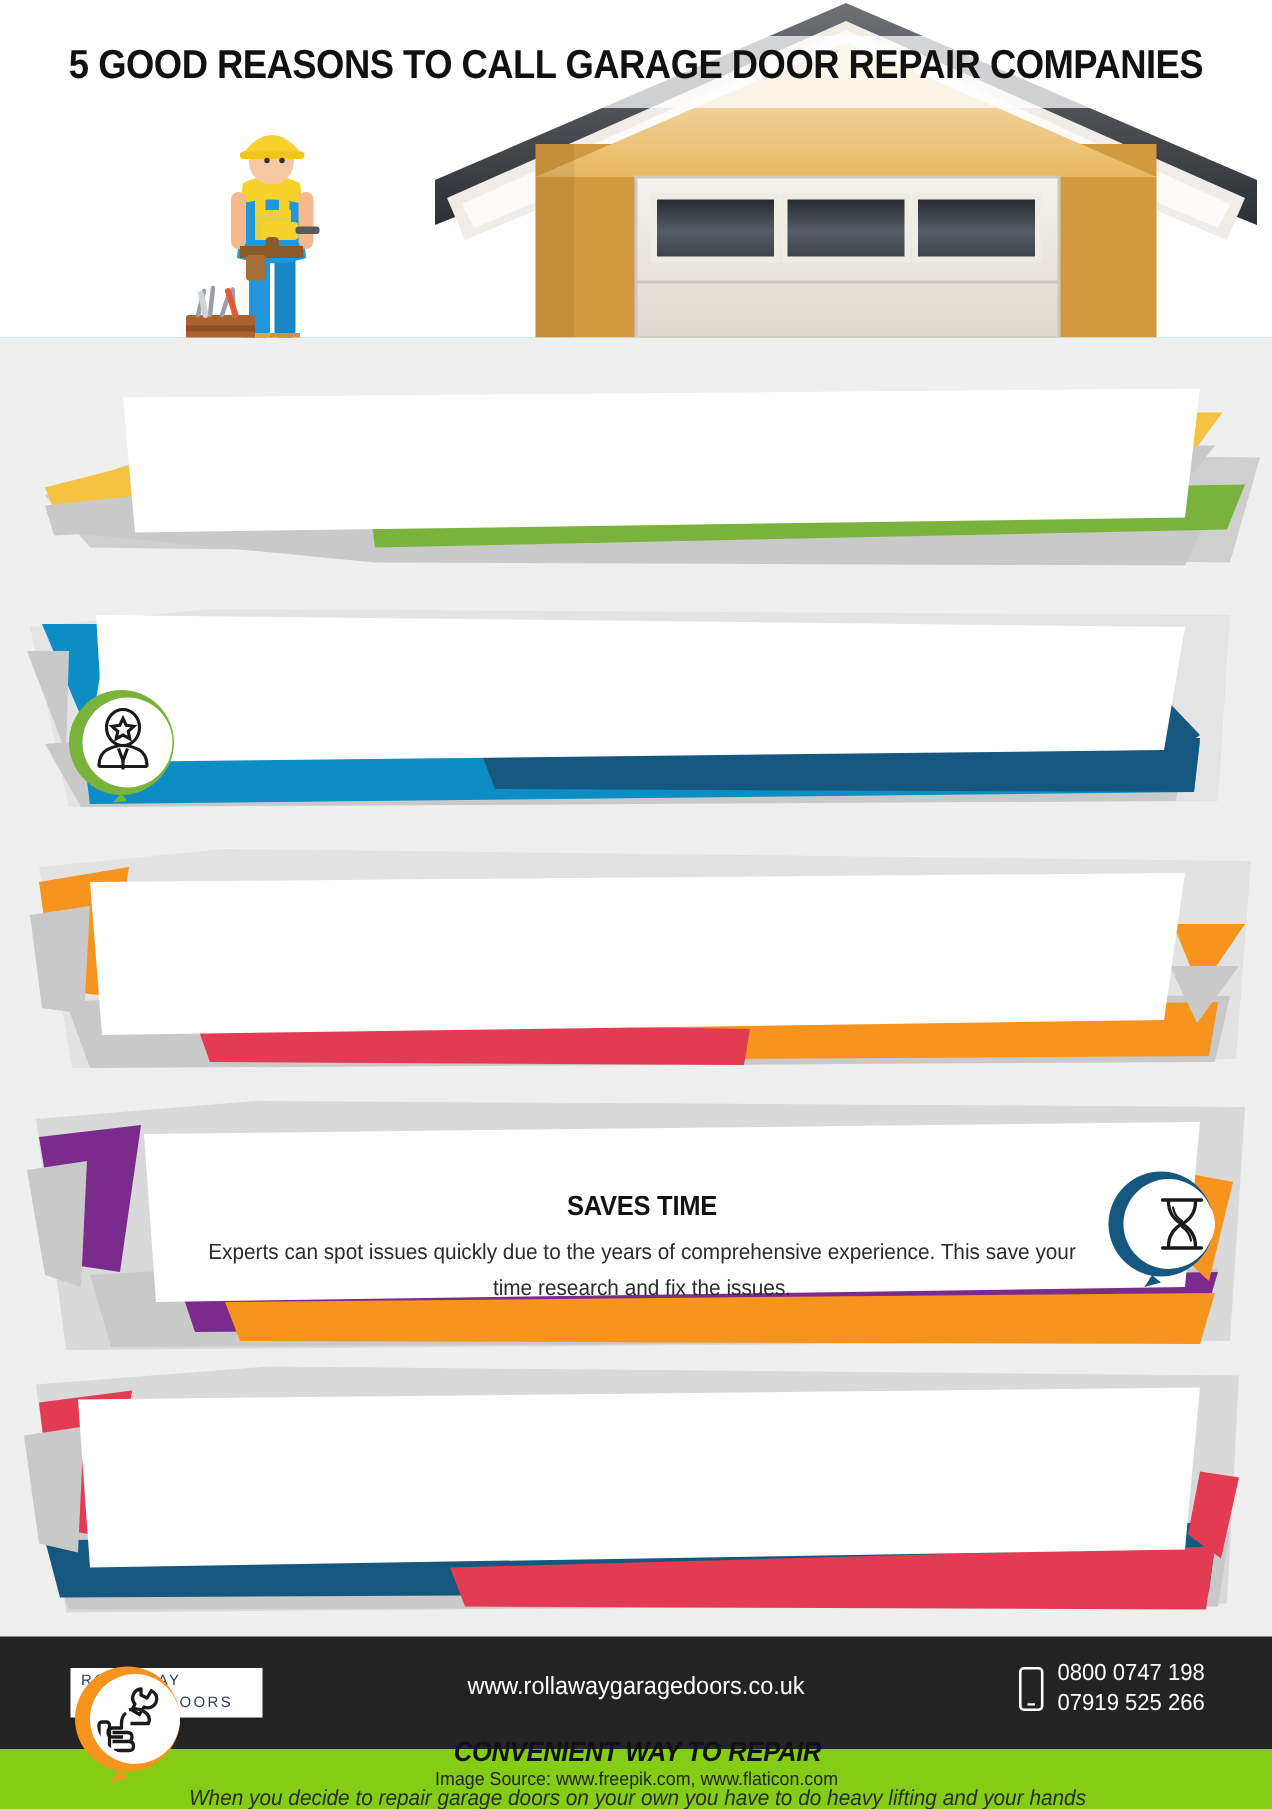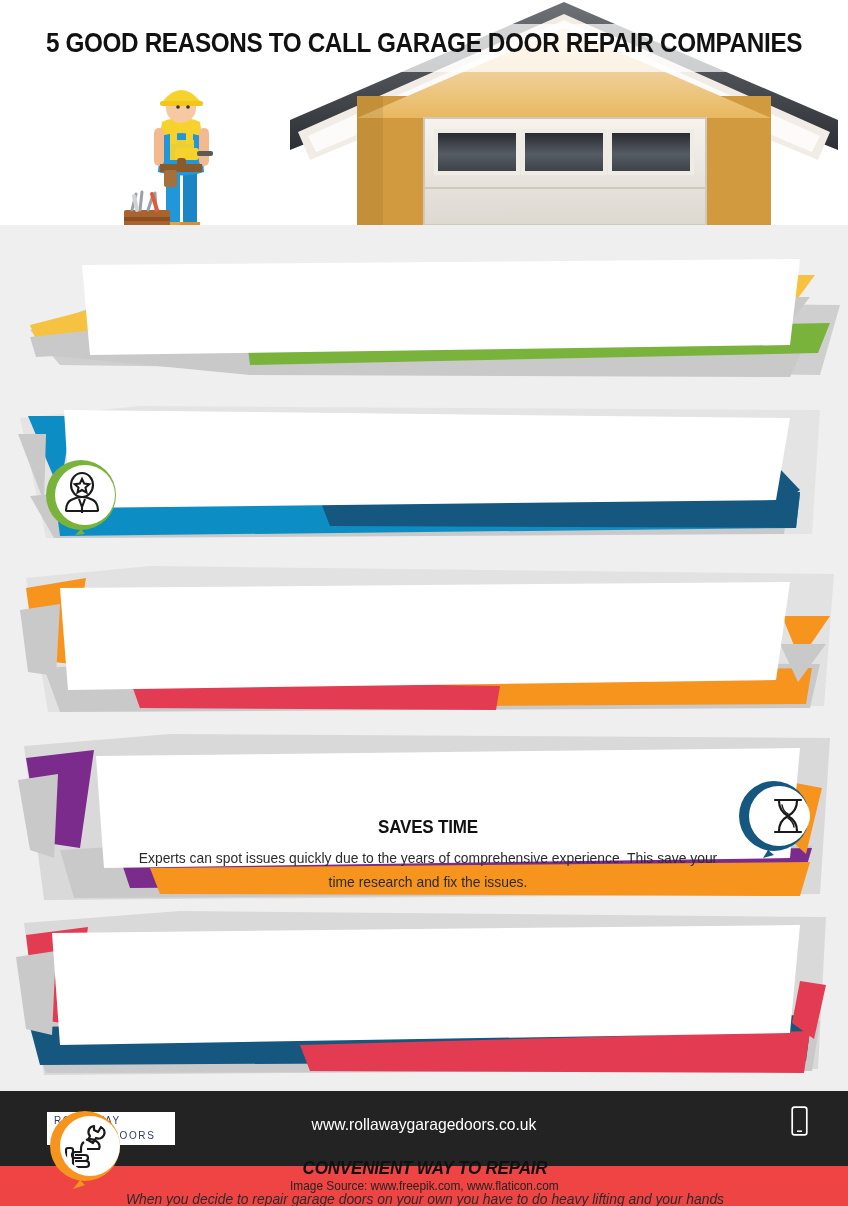--- a/index.html
+++ b/index.html
@@ -103,21 +103,21 @@
     display:flex; align-items:center; gap:9px;
   }
   .phone-nums { display:flex; flex-direction:column; }
   .phone-num {
     color:#ffffff; font-size:15.5px; line-height:1.32;
     transform:scaleX(0.95); transform-origin:left;
     white-space:nowrap;
   }
   .credit {
     position:absolute; left:0; top:1166px; width:848px; height:40px;
-    background:#ef4444;
+    background:#84cc16;
     display:flex; align-items:center; justify-content:center;
   }
   .credit span {
     font-size:12.5px; color:#23231f; transform:scaleX(0.95);
   }
 </style>
 </head>
 <body>
 
 <div class="page">
@@ -239,21 +239,21 @@
     <svg class="card-svg" width="848" height="175" viewBox="0 0 848 175">
       <polygon points="20,30 140,18 820,22 812,146 46,150" fill="#e4e4e4"></polygon>
       <polygon points="30,108 120,100 790,104 784,146 54,150" fill="#c9c9c9"></polygon>
       <polygon points="56,118 800,106 796,140 60,148" fill="#0C8DC4"></polygon>
       <polygon points="320,112 800,104 796,140 330,138" fill="#15577F"></polygon>
       <polygon points="28,28 72,28 60,104" fill="#0C8DC4"></polygon>
       <polygon points="18,46 46,46 44,114" fill="#c9c9c9"></polygon>
       <polygon points="760,60 800,102 766,126" fill="#15577F"></polygon>
       <polygon points="64,22 790,30 776,112 70,120" fill="#ffffff"></polygon>
     </svg>
-    <div class="card-text" style="left:108px; top:428px; width:640px;">
+    <div class="card-text" style="left:108px; top:405px; width:640px;">
       <div class="card-title">SAVES TIME</div>
       <div class="card-body">Experts can spot issues quickly due to the years of comprehensive experience. This save your time research and fix the issues.</div>
     </div>
     <svg class="icon-wrap" style="left:734px; top:390px;" width="80" height="82" viewBox="0 0 80 82">
       <path d="M40 3 a34 34 0 1 0 0 70 a34 34 0 1 0 0 -70 M34 72 l-5 8 l11 -3 z" fill="#15577F"></path>
       <circle cx="45" cy="38" r="30" fill="#ffffff"></circle>
     </svg>
     <svg class="icon-circle" style="left:766px; top:406px; width:44px; height:44px;" viewBox="0 0 44 44">
       <g stroke="#1a1a1a" stroke-width="2.2" fill="none" stroke-linecap="round">
         <line x1="9" y1="6" x2="35" y2="6"></line>
@@ -331,19 +331,23 @@
     <div class="logo-line">GARAGE DOORS</div>
   </div>
 
   <div class="footer-url">www.rollawaygaragedoors.co.uk</div>
 
   <div class="phones">
     <svg width="17" height="30" viewBox="0 0 17 30">
       <rect x="1.2" y="1.2" width="14.6" height="27.6" rx="2.4" fill="none" stroke="#ffffff" stroke-width="1.7"></rect>
       <line x1="6" y1="25.2" x2="11" y2="25.2" stroke="#ffffff" stroke-width="1.5"></line>
     </svg>
+    <div class="phone-nums">
+      <div class="phone-num">0800 0747 198</div>
+      <div class="phone-num">07919 525 266</div>
+    </div>
   </div>
 
   <div class="credit">
     <span>Image Source: www.freepik.com, www.flaticon.com</span>
   </div>
 
 </div>
 
 </body></html>

